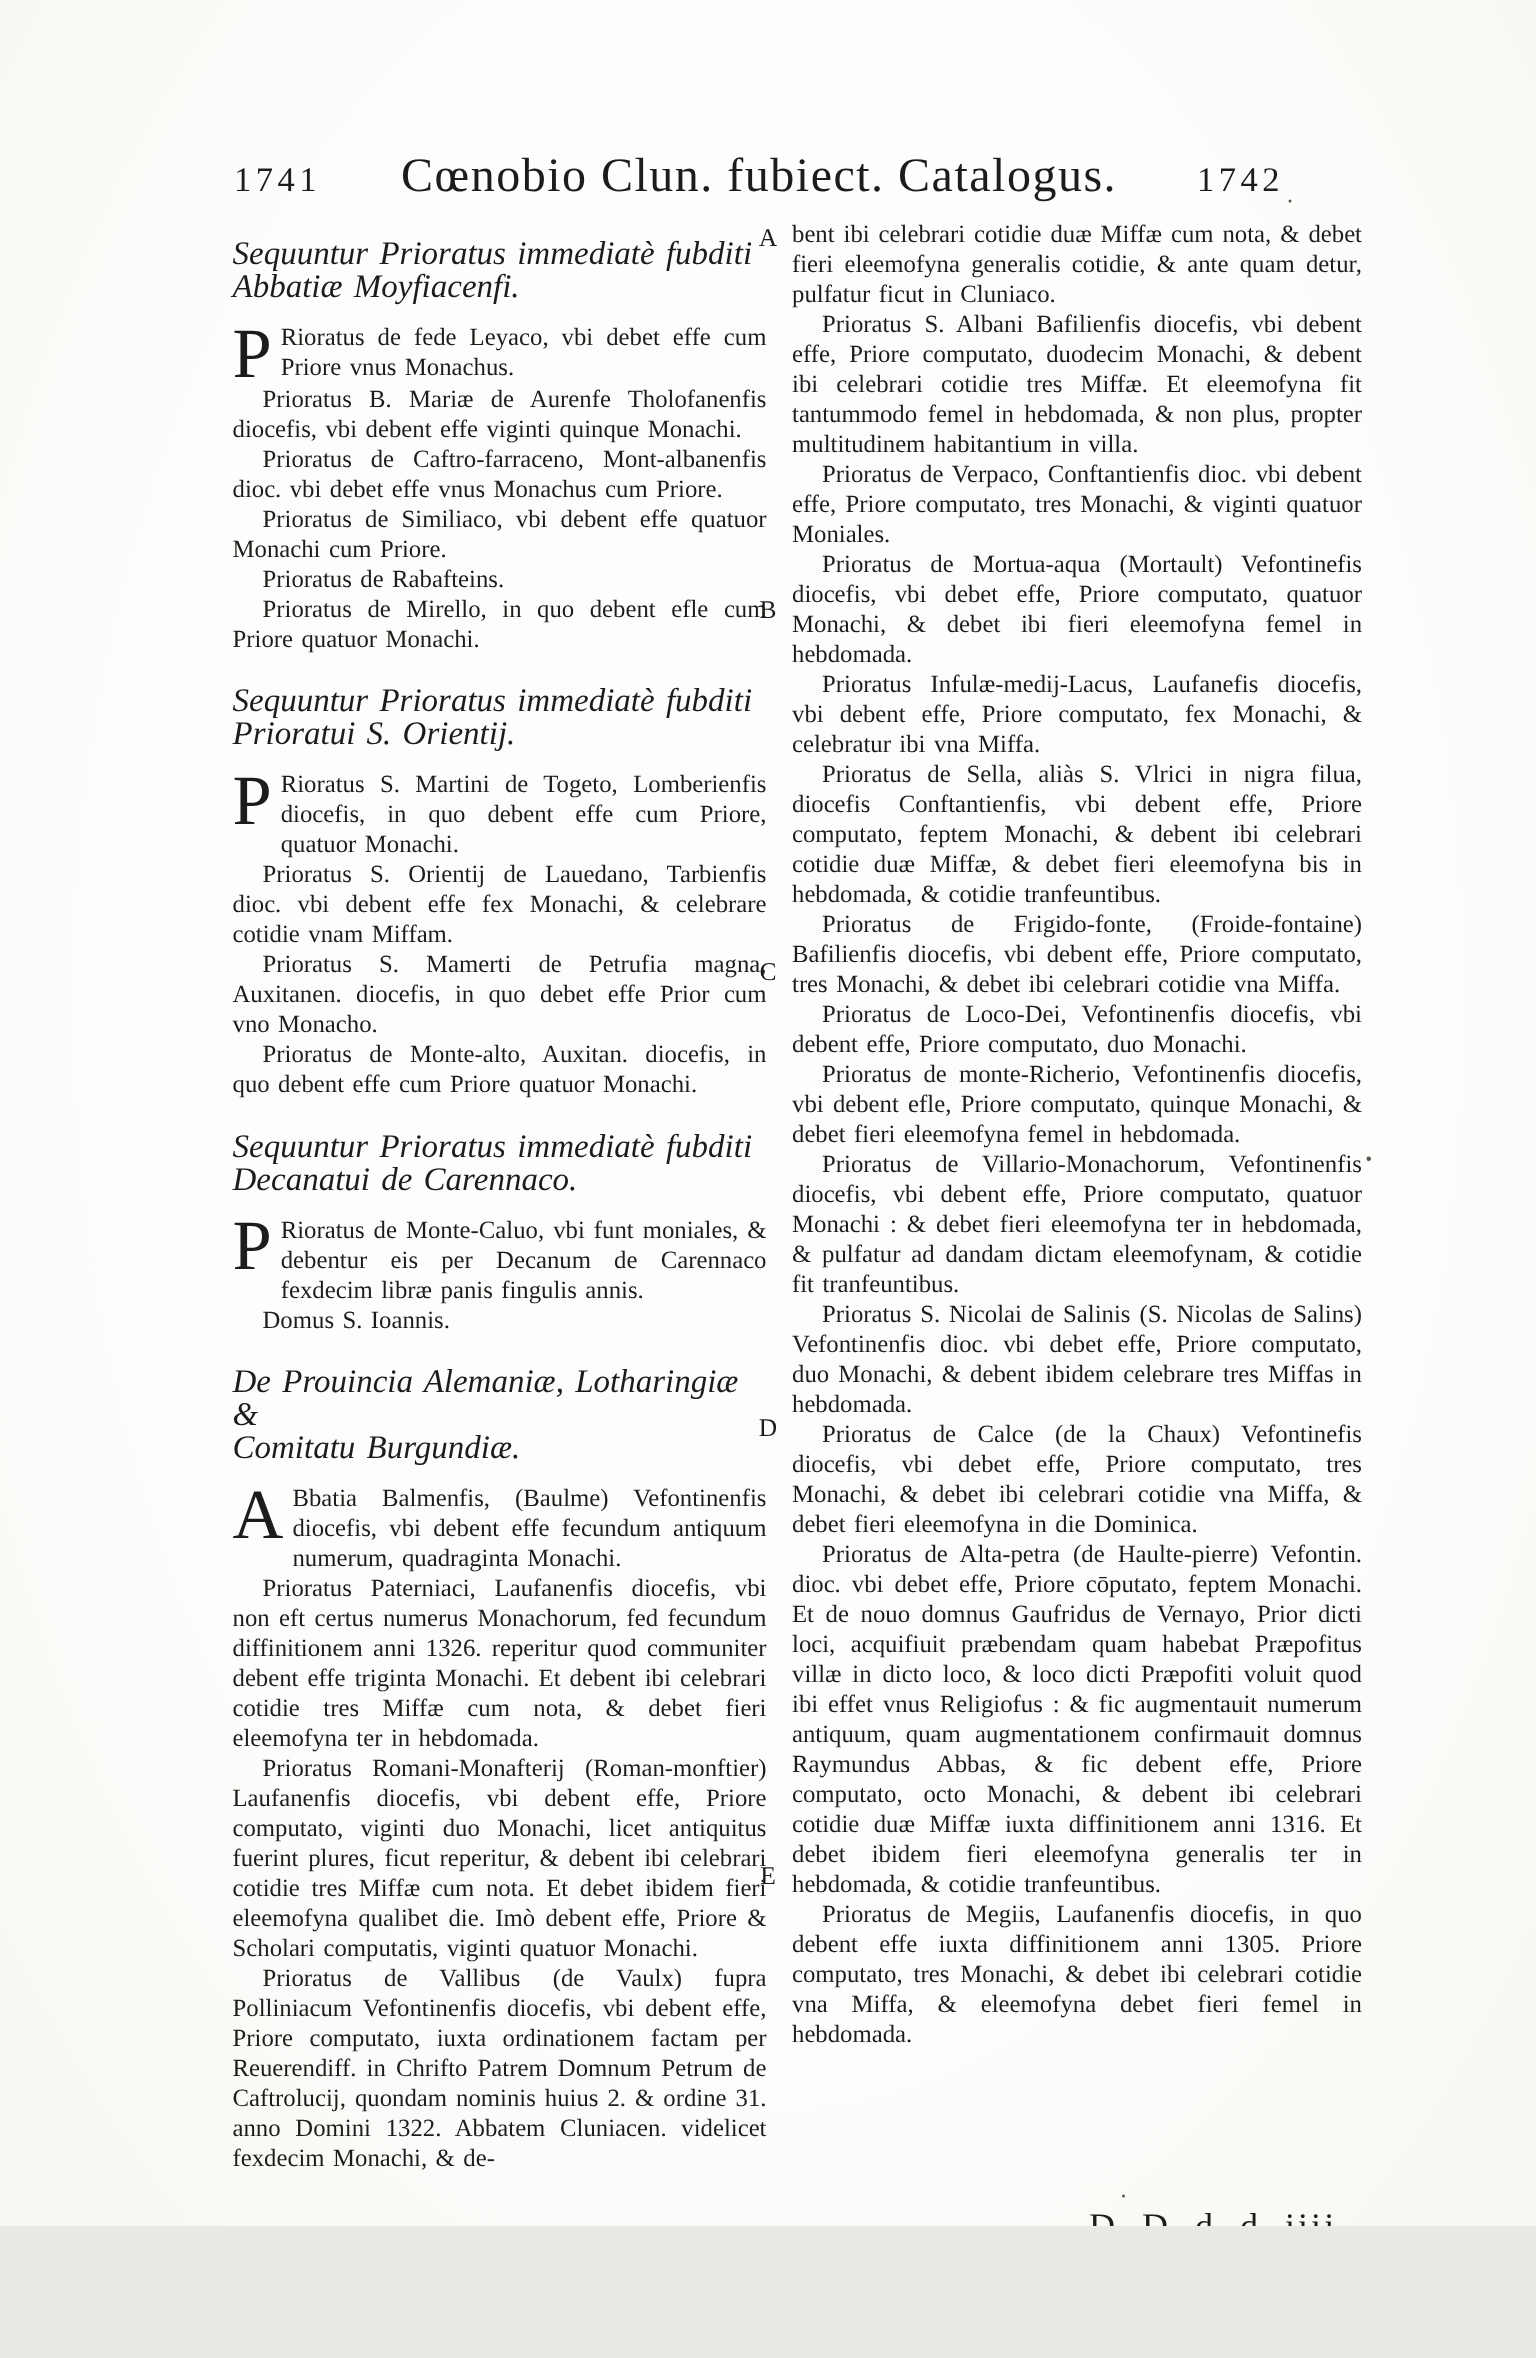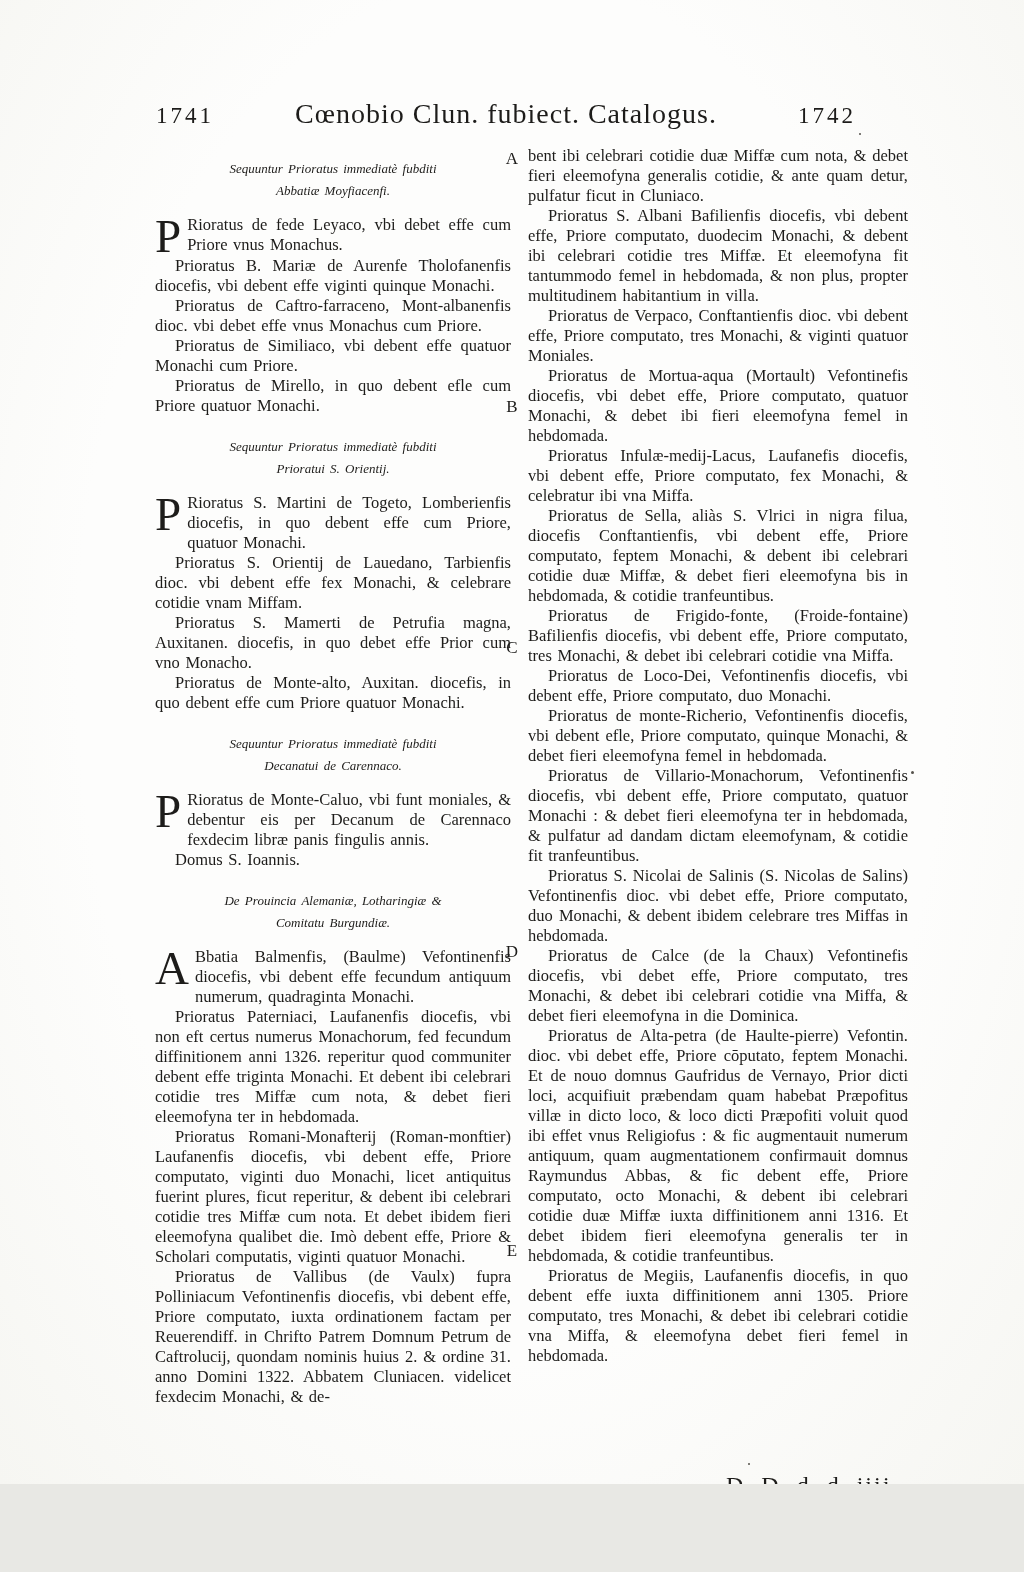--- a/index.html
+++ b/index.html
@@ -14,21 +14,21 @@
     overflow:hidden;
   }
   .pagehead {
     position:absolute; top:98px; left:156px; width:700px;
     display:flex; justify-content:space-between; align-items:baseline;
   }
   .pagenum {
     font-size:23px; letter-spacing:3px; font-variant-numeric: oldstyle-nums;
   }
   .runtitle {
-    font-size:28px; letter-spacing:1px;text-align:right;
+    font-size:32px; letter-spacing:1px;text-align:right;
   }
   .columns {
     position:absolute; top:146px; left:155px;
     display:flex; gap:17px;
   }
   .col { display:block; }
   .col-left  { width:356px; }
   .col-right { width:380px; }
   .body-par {
     margin:0; clear:both;
@@ -41,22 +41,22 @@
   .body-par.has-drop  { text-indent:0; }
   .dropcap {
     float:left;
     font-size:47px; line-height:40px;
     height:40px;
     padding:1px 6px 0 0;
   }
   .sec-heading {
     clear:both;
     font-style:italic;
-    font-size:13px; line-height:22px;
-    text-align:center;
+    font-size:22px; line-height:22px;
+    text-align:left;
     margin:20px 0 13px 0;
     word-spacing:2px;
   }
   .col-left .sec-heading:first-child { margin-top:12px; }
   .margin-letter {
     position:absolute;
     left:500px; width:24px;
     text-align:center;
     font-size:17px; line-height:20px;
   }
@@ -90,20 +90,21 @@
   <div class="columns">
     <div class="col col-left" id="col-left">
         <div class="sec-heading">
           <div>Sequuntur Prioratus immediatè fubditi</div>
           <div>Abbatiæ Moyfiacenfi.</div>
         </div>
         <p class="body-par has-drop"><span class="dropcap">P</span>Rioratus de fede Leyaco, vbi debet effe cum Priore vnus Monachus.</p>
         <p class="body-par">Prioratus B. Mariæ de Aurenfe Tholofanenfis diocefis, vbi debent effe viginti quinque Monachi.</p>
         <p class="body-par">Prioratus de Caftro-farraceno, Mont-albanenfis dioc. vbi debet effe vnus Monachus cum Priore.</p>
         <p class="body-par">Prioratus de Similiaco, vbi debent effe quatuor Monachi cum Priore.</p>
+        <p class="body-par">Prioratus de Rabafteins.</p>
         <p class="body-par">Prioratus de Mirello, in quo debent efle cum Priore quatuor Monachi.</p>
         <div class="sec-heading">
           <div>Sequuntur Prioratus immediatè fubditi</div>
           <div>Prioratui S. Orientij.</div>
         </div>
         <p class="body-par has-drop"><span class="dropcap">P</span>Rioratus S. Martini de Togeto, Lomberienfis diocefis, in quo debent effe cum Priore, quatuor Monachi.</p>
         <p class="body-par">Prioratus S. Orientij de Lauedano, Tarbienfis dioc. vbi debent effe fex Monachi, &amp; celebrare cotidie vnam Miffam.</p>
         <p class="body-par">Prioratus S. Mamerti de Petrufia magna, Auxitanen. diocefis, in quo debet effe Prior cum vno Monacho.</p>
         <p class="body-par">Prioratus de Monte-alto, Auxitan. diocefis, in quo debent effe cum Priore quatuor Monachi.</p>
         <div class="sec-heading">

